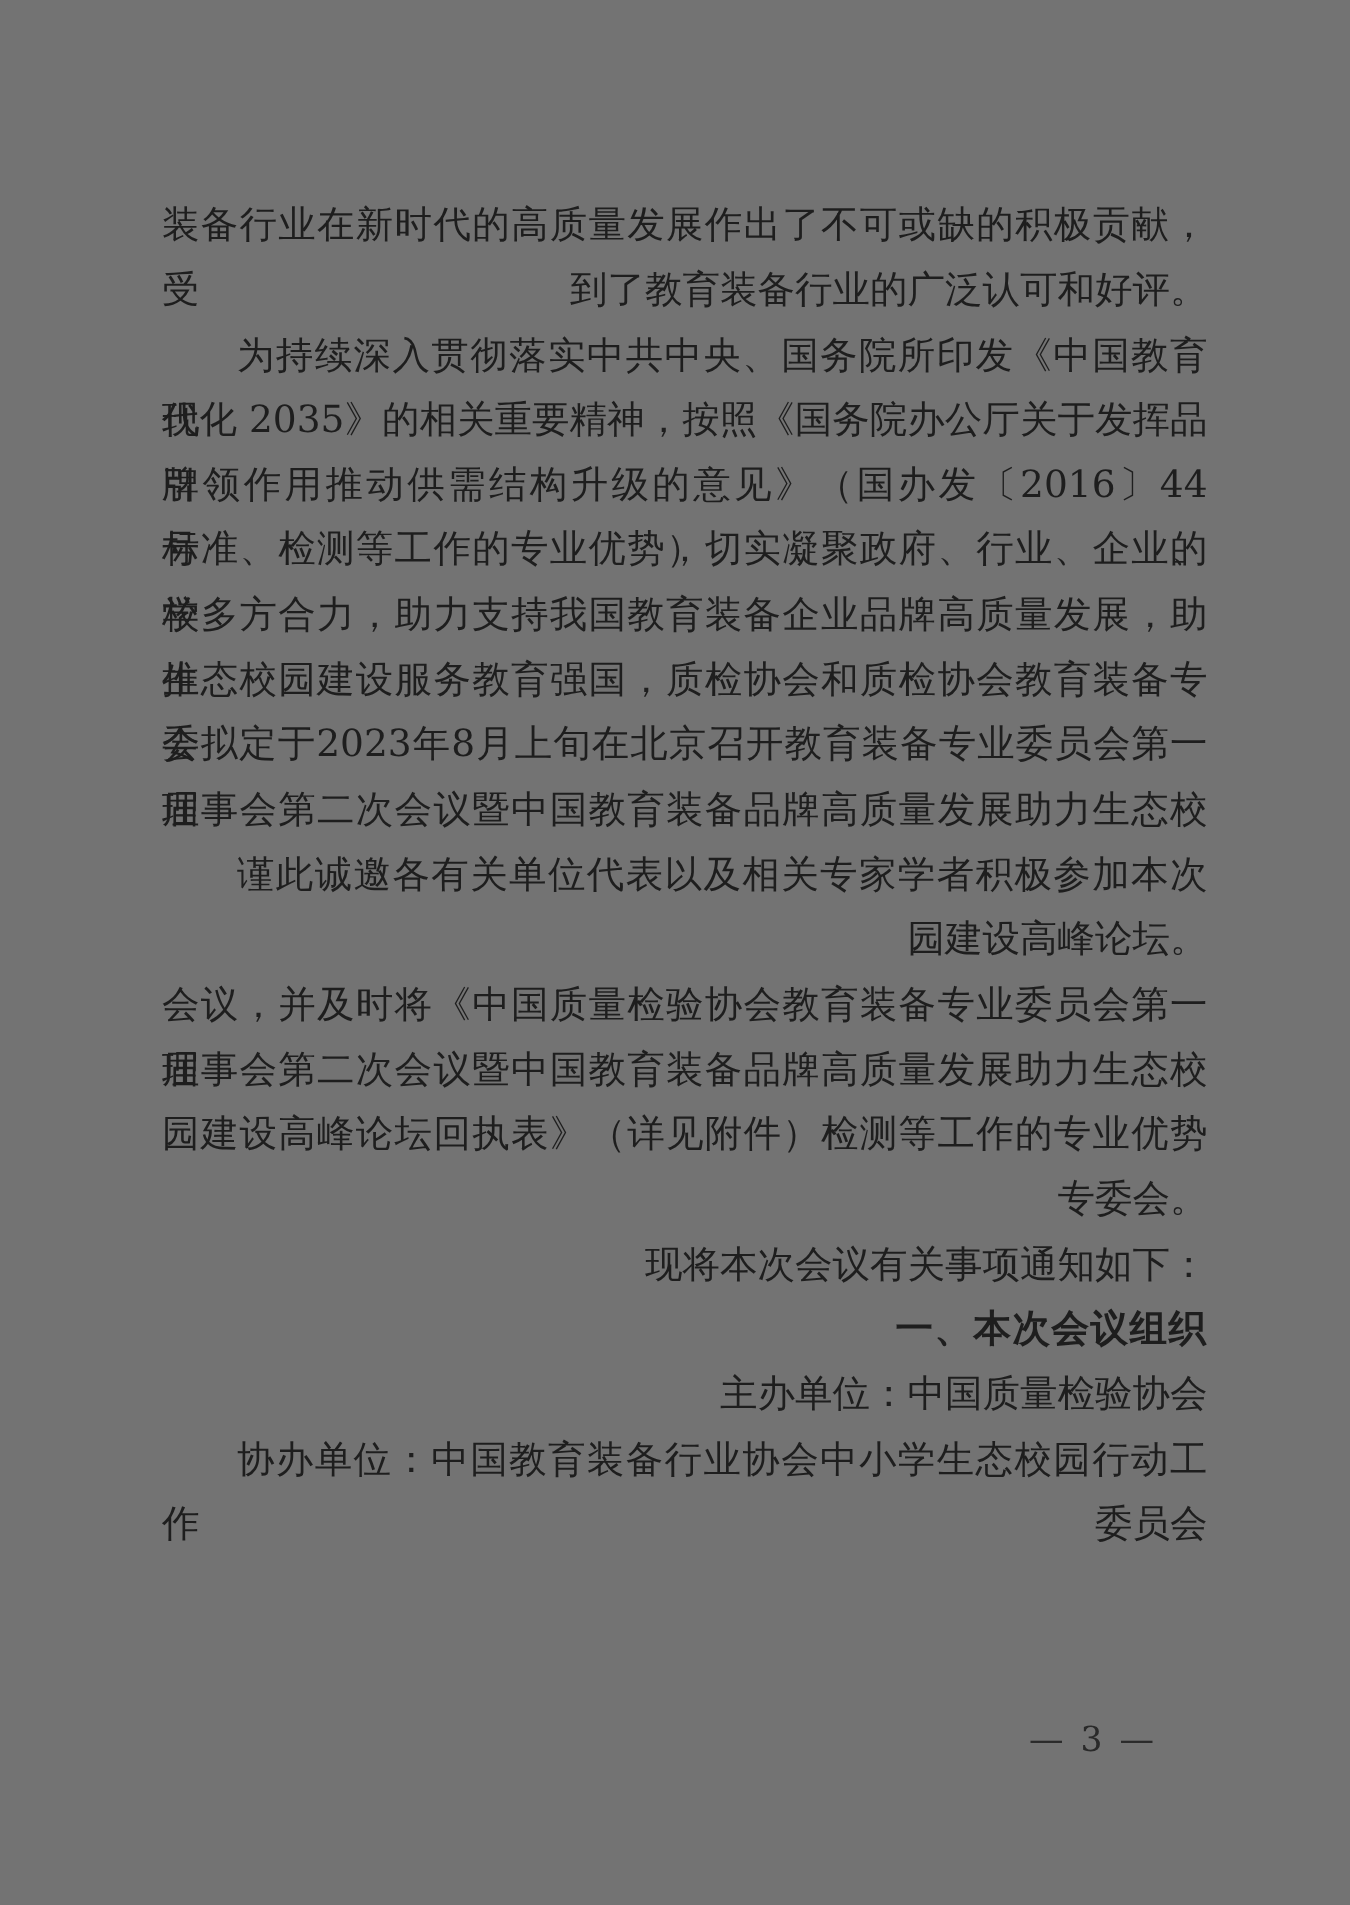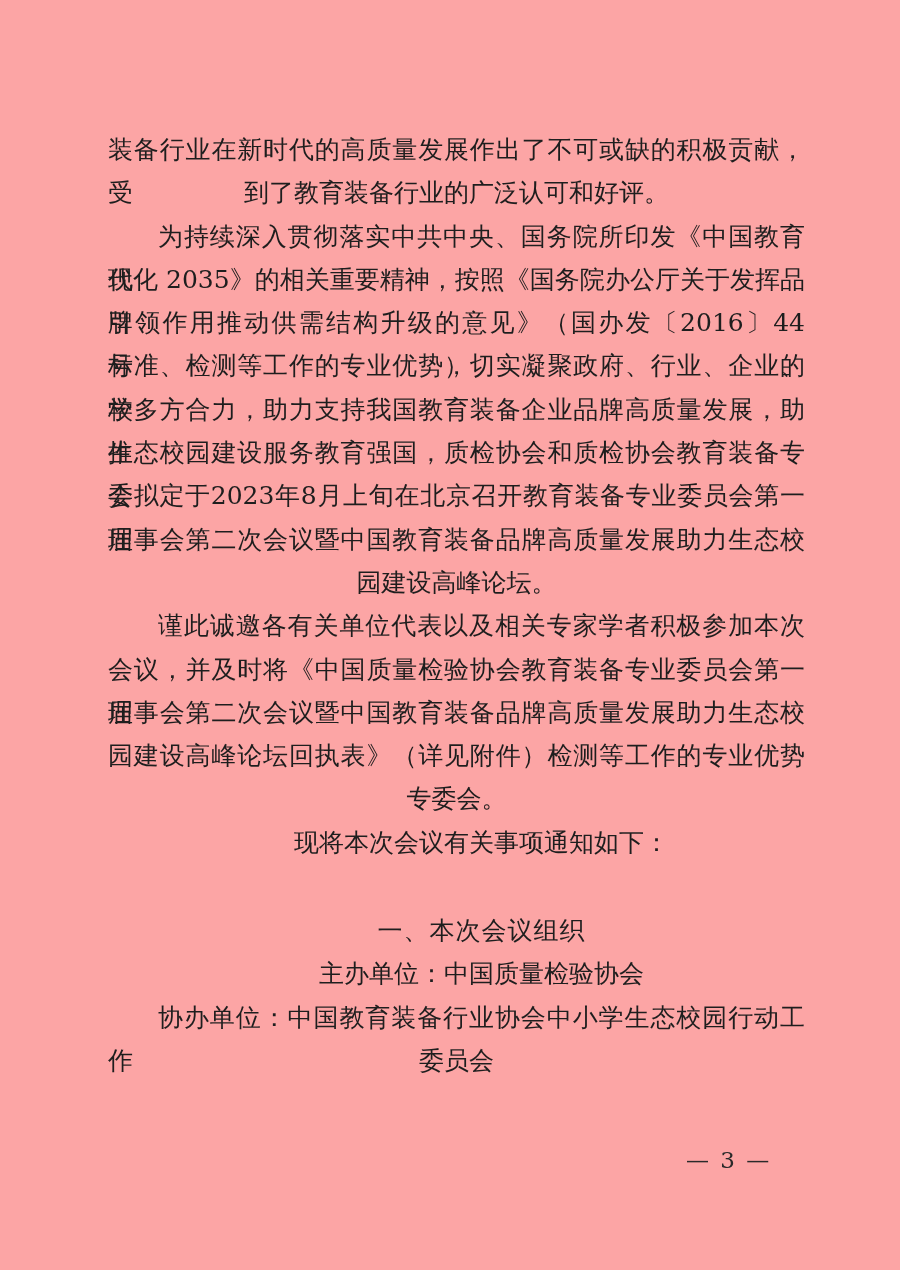--- a/index.html
+++ b/index.html
@@ -4,52 +4,51 @@
 <style>
   html, body {
     margin: 0;
     padding: 0;
     background: #e8e8e8;
   }
   .page {
     position: relative;
     width: 900px;
     height: 1270px;
-    background: #fca5a5;
+    background: #737373;
     overflow: hidden;
     font-family: "DejaVu Serif", "Liberation Serif", serif;
   }
   .text-block {
     position: absolute;
     left: 108px;
     top: 128px;
     width: 697px;
   }
   .line {
     font-size: 25px;
     line-height: 43.3px;
     height: 43.3px;
     color: #1e1e1e;
-    text-align: center;
+    text-align: right;
     white-space: nowrap;
     letter-spacing: 0px;
   }
   .line.justify {
     white-space: normal;
     text-align: justify;
     text-align-last: justify;
   }
   .line.indent {
     text-indent: 50px;
   }
   .line.bold {
-    font-weight: 400;
+    font-weight: 700;
     font-family: "DejaVu Sans", "Liberation Sans", sans-serif;
     letter-spacing: 1px;
-    margin-top: 45px;
   }
   .footer {
     position: absolute;
     left: 686px;
     top: 1147px;
     font-size: 23px;
     color: #2a2a2a;
     letter-spacing: 2px;
   }
 </style>
@@ -61,22 +60,22 @@
       <div class="line justify">装备行业在新时代的高质量发展作出了不可或缺的积极贡献，受</div>
       <div class="line">到了教育装备行业的广泛认可和好评。</div>
       <div class="line justify indent">为持续深入贯彻落实中共中央、国务院所印发《中国教育现</div>
       <div class="line justify">代化 2035》的相关重要精神，按照《国务院办公厅关于发挥品牌</div>
       <div class="line justify">引领作用推动供需结构升级的意见》（国办发〔2016〕44 号）的</div>
       <div class="line justify">标准、检测等工作的专业优势，切实凝聚政府、行业、企业、学</div>
       <div class="line justify">校多方合力，助力支持我国教育装备企业品牌高质量发展，助推</div>
       <div class="line justify">生态校园建设服务教育强国，质检协会和质检协会教育装备专委</div>
       <div class="line justify">会拟定于2023年8月上旬在北京召开教育装备专业委员会第一届</div>
       <div class="line justify">理事会第二次会议暨中国教育装备品牌高质量发展助力生态校</div>
+      <div class="line justify indent">谨此诚邀各有关单位代表以及相关专家学者积极参加本次</div>
       <div class="line">园建设高峰论坛。</div>
-      <div class="line justify indent">谨此诚邀各有关单位代表以及相关专家学者积极参加本次</div>
       <div class="line justify">会议，并及时将《中国质量检验协会教育装备专业委员会第一届</div>
       <div class="line justify">理事会第二次会议暨中国教育装备品牌高质量发展助力生态校</div>
       <div class="line justify">园建设高峰论坛回执表》（详见附件）检测等工作的专业优势</div>
       <div class="line">专委会。</div>
       <div class="line indent">现将本次会议有关事项通知如下：</div>
       <div class="line indent bold">一、本次会议组织</div>
       <div class="line indent">主办单位：中国质量检验协会</div>
       <div class="line justify indent">协办单位：中国教育装备行业协会中小学生态校园行动工作</div>
       <div class="line">委员会</div>
     </div>

